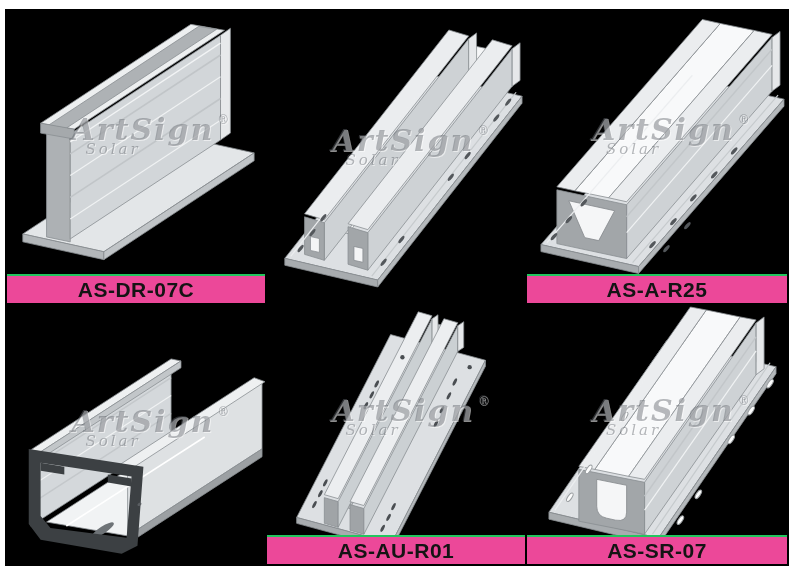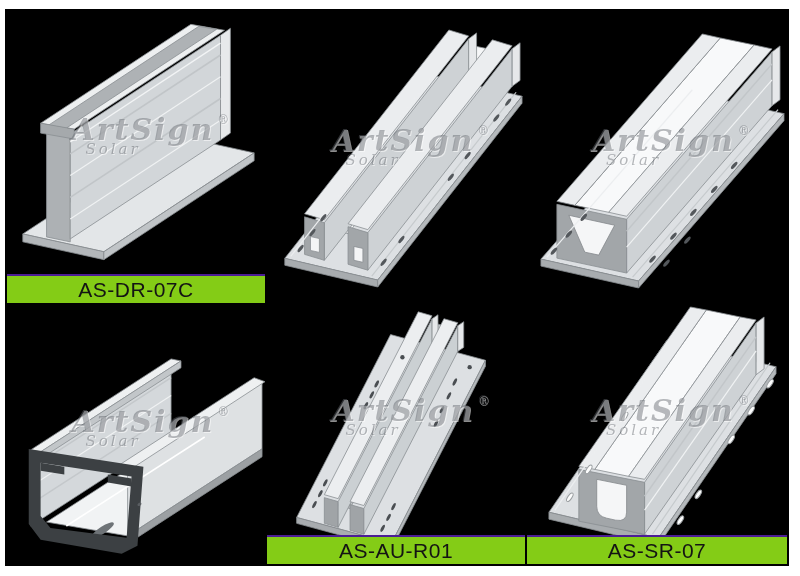--- a/index.html
+++ b/index.html
@@ -7,23 +7,23 @@
        font-family:"Liberation Sans",sans-serif;}
   .board{position:absolute;left:5px;top:9px;width:784px;height:557px;
          box-sizing:border-box;border:2px solid #000;background:#fff;
          display:grid;grid-template-columns:1fr 1fr 1fr;grid-template-rows:294px 1fr;}
   .cell{display:flex;flex-direction:column;min-width:0;box-sizing:border-box;
         border-right:2px solid #000;background:#fff;}
   .cell.c3{border-right:none;}
   .cell.r1{border-bottom:2px solid #000;}
   .img{flex:1 1 auto;position:relative;overflow:hidden;background:#000000;}
   svg.art{width:100%;height:100%;display:block;}
-  .cap{flex:0 0 27px;height:27px;border-top:2px solid #4c1d95;background:#84cc16;
+  .cap{flex:0 0 27px;height:27px;border-top:2px solid #22c55e;background:#ec4899;
        display:flex;align-items:center;justify-content:center;
-       font-size:21px;font-weight:400;letter-spacing:.5px;color:#141414;}
+       font-size:21px;font-weight:700;letter-spacing:.5px;color:#141414;}
   
   .wm{position:absolute;left:25%;top:39%;pointer-events:none;
       color:rgba(98,103,108,0.46);font-family:"DejaVu Serif",serif;
       font-style:italic;text-shadow:1px 1px 0 rgba(255,255,255,0.55);
       line-height:1;white-space:nowrap;}
   .wm-brand{font-size:30px;font-weight:bold;letter-spacing:2px;}
   .wm-reg{font-size:12px;vertical-align:16px;margin-left:3px;}
   .wm-sub{font-size:15px;letter-spacing:3px;margin:-3px 0 0 14px;}
 </style>
 </head>
@@ -135,20 +135,21 @@
           <ellipse cx="208" cy="140" rx="4.5" ry="1.7" transform="rotate(-49 208 140)"></ellipse>
           <ellipse cx="140" cy="238" rx="4.5" ry="1.7" transform="rotate(-49 140 238)"></ellipse>
           <ellipse cx="161" cy="215" rx="4.5" ry="1.7" transform="rotate(-49 161 215)"></ellipse>
         </g>
       </svg>
       <div class="wm">
         <span class="wm-brand">ArtSign</span><span class="wm-reg">®</span>
         <div class="wm-sub">Solar</div>
       </div>
     </div>
+    <figcaption class="cap">AS-A-R25</figcaption>
   </figure>
 
   <figure class="cell r2 c1" style="margin:0">
     <div class="img">
       <svg class="art" viewBox="0 0 261 231" preserveAspectRatio="xMidYMid meet">
         <g stroke="#898e92" stroke-width="0.8" stroke-linejoin="round">
           <path d="M24,134 L166,42 L166,116 L24,208 Z" fill="#d4d8db"></path>
           <path d="M24,131 L34,133 L176,41 L166,39 Z" fill="#eef0f1"></path>
           <path d="M34,133 L176,41 L176,48 L34,140 Z" fill="#c2c6c9"></path>
           <path d="M40,204 L122,218 L258,130 L176,116 Z" fill="#f1f3f4"></path>

